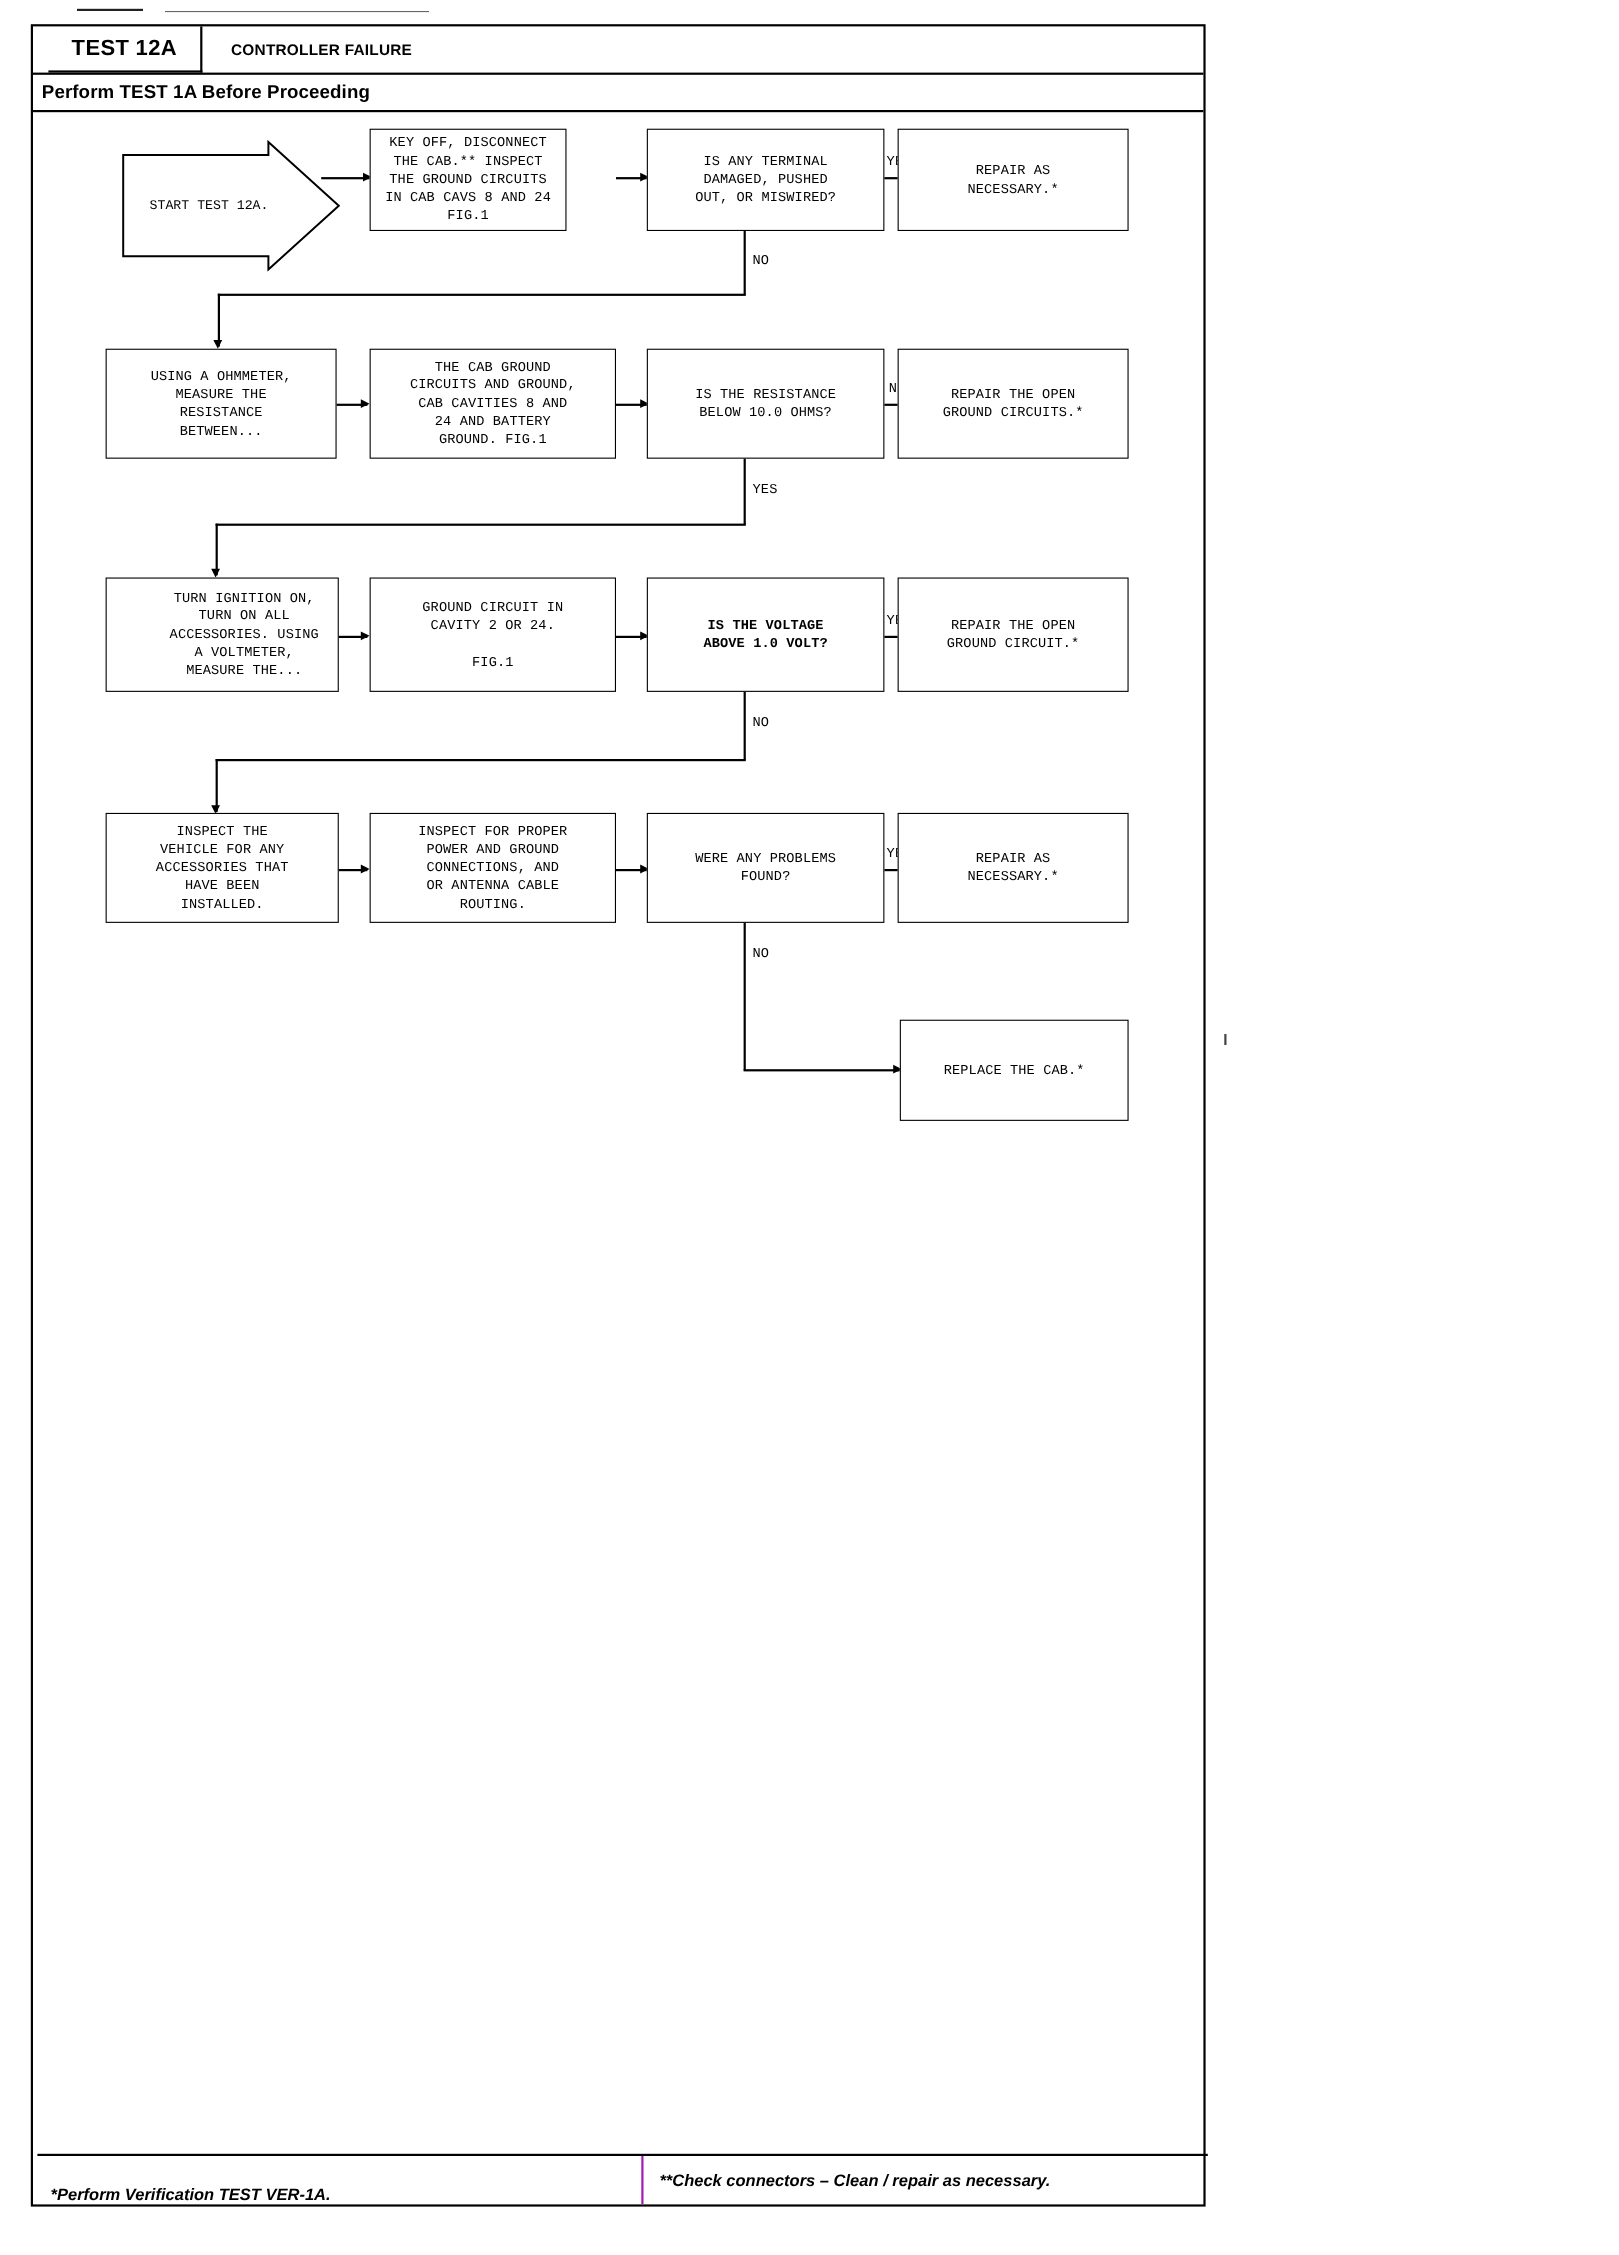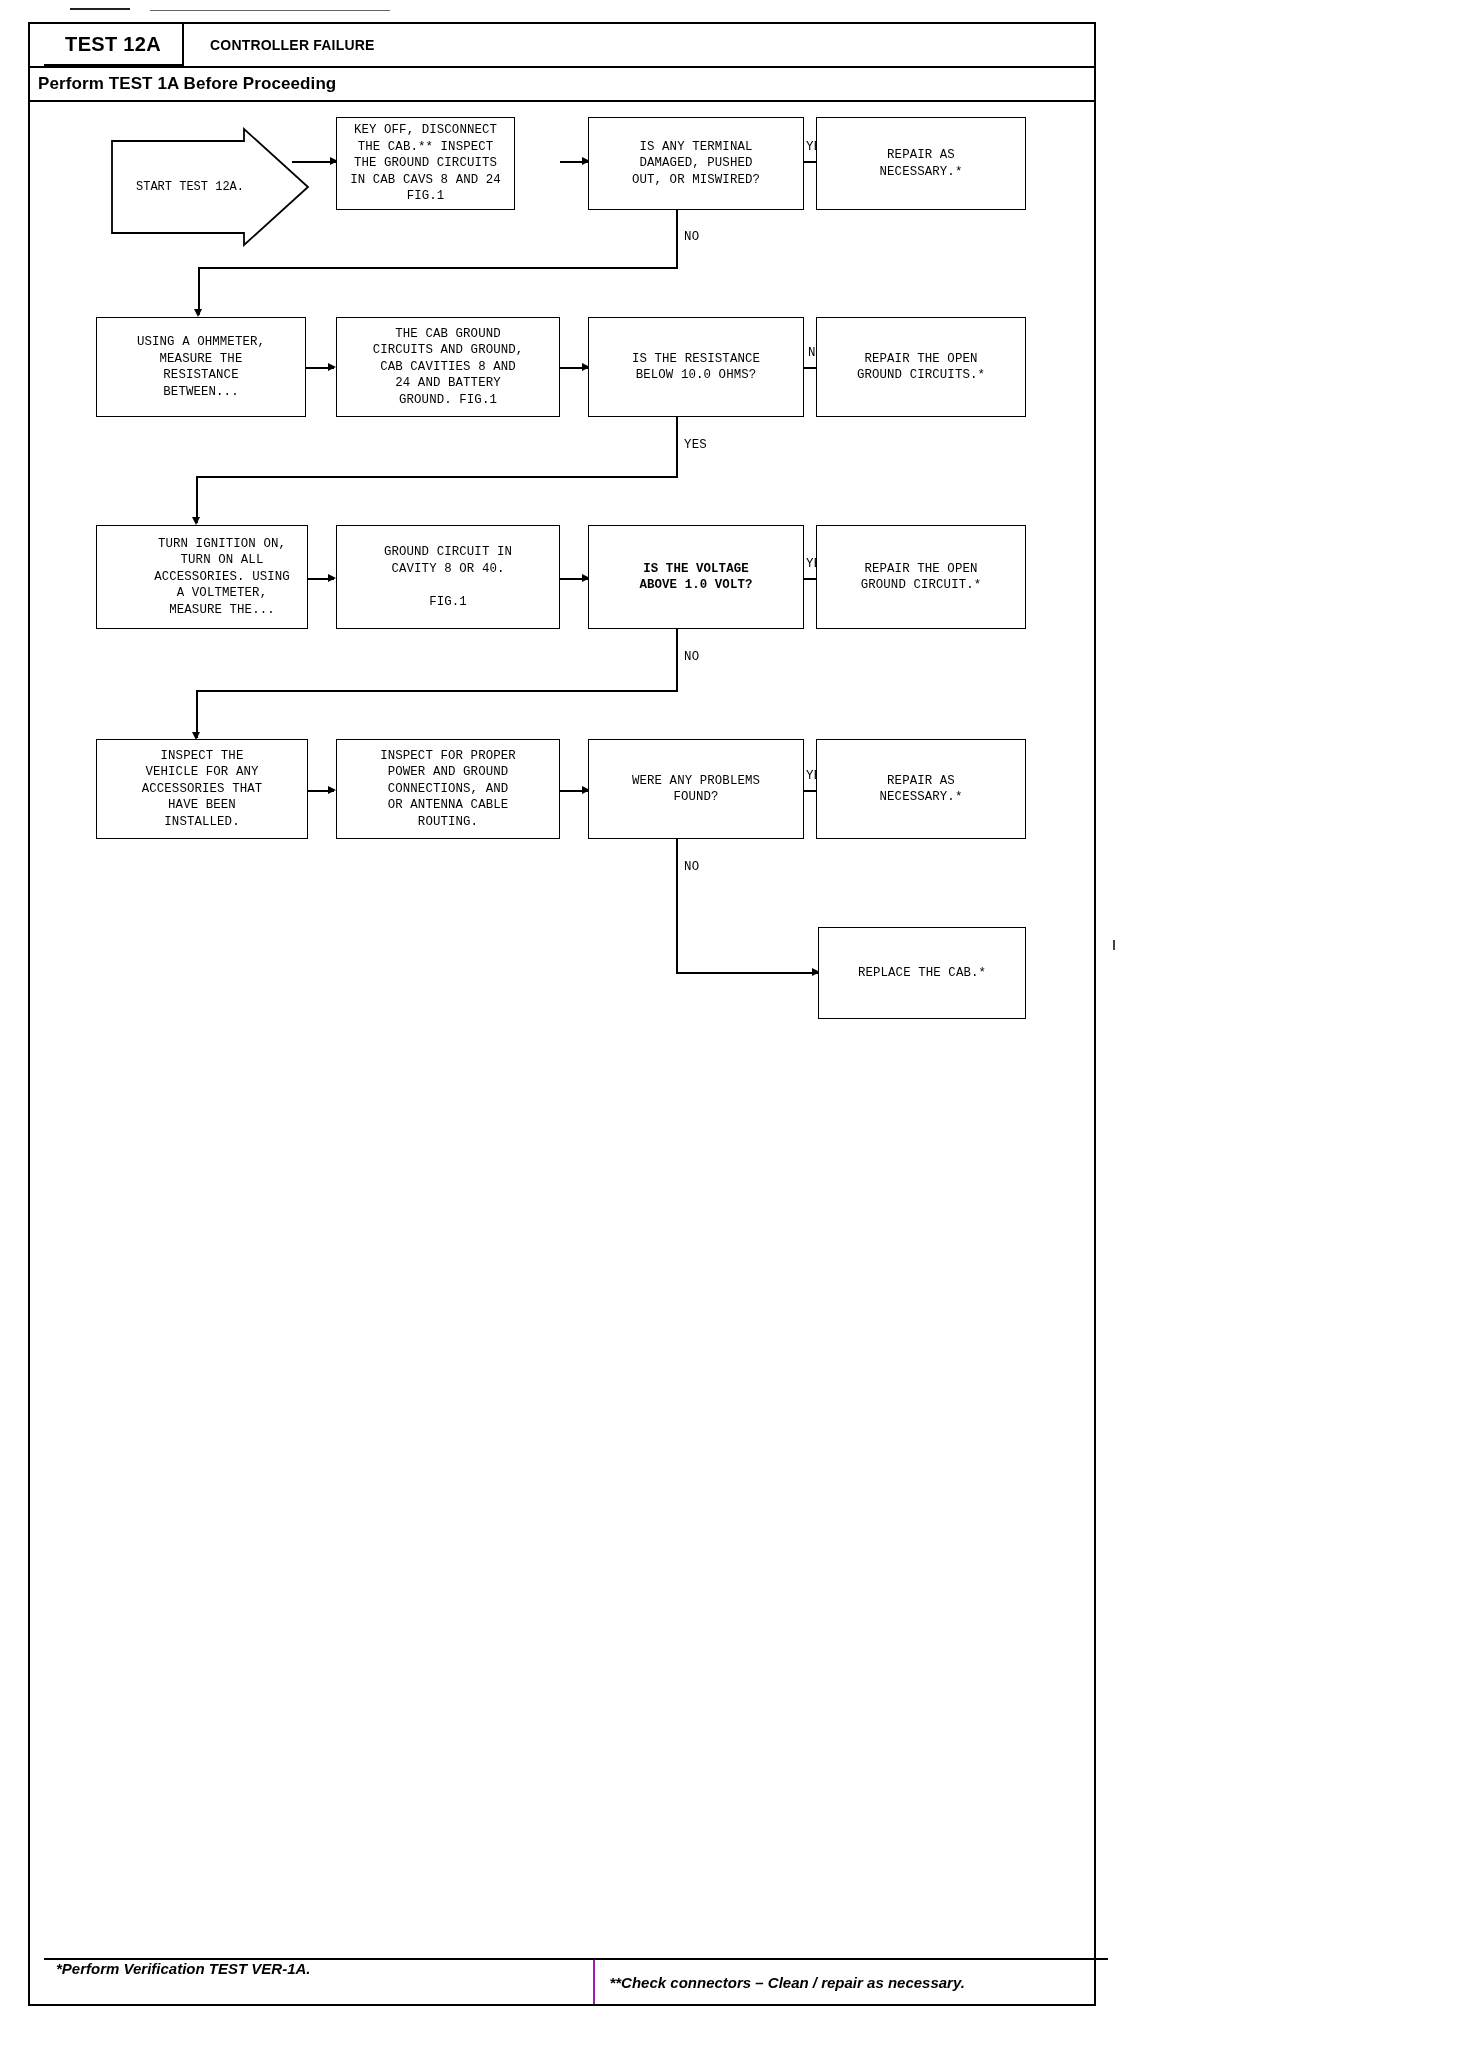--- a/index.html
+++ b/index.html
@@ -34,21 +34,21 @@
   .ln{position:absolute;background:#000;}
   .lnh{height:1.6px;}
   .lnv{width:1.6px;}
   .arw{position:absolute;width:0;height:0;}
   .arw-r{border-top:4.5px solid transparent;border-bottom:4.5px solid transparent;border-left:8px solid #000;}
   .arw-d{border-left:4.5px solid transparent;border-right:4.5px solid transparent;border-top:8px solid #000;}
 
   .elbl{position:absolute;font-family:"Liberation Mono",monospace;font-size:12.4px;letter-spacing:.2px;}
 
   
-  .ftr{position:absolute;left:14px;bottom:0;width:100%;height:46px;border-top:2px solid #000;box-sizing:border-box;display:flex;align-items:flex-start;gap:35px;}
+  .ftr{position:absolute;left:4px;bottom:0;width:100%;height:46px;border-top:2px solid #000;box-sizing:border-box;display:flex;align-items:flex-end;gap:35px;}
   .ftr-l{width:50%;padding-left:12px;box-sizing:border-box;font-size:15px;font-weight:bold;font-style:italic;}
   .ftr-r{width:50%;padding-left:14px;box-sizing:border-box;border-left:2px solid #a21caf;height:100%;display:flex;align-items:center;font-size:15px;font-weight:bold;font-style:italic;}
 
   .edge-tick{position:absolute;background:#000;}
 </style>
 </head>
 <body>
 
 <div class="page">
 
@@ -153,21 +153,21 @@
 ACCESSORIES. USING
 A VOLTMETER,
 MEASURE THE...</span>
     </div>
 
     <div class="ln lnh" style="left:278px;top:476px;width:26px;"></div>
     <div class="arw arw-r" style="left:298px;top:472px;"></div>
 
     <div class="node" style="left:306px;top:423px;width:224px;height:104px;">
       <span>GROUND CIRCUIT IN
-CAVITY 8 OR 40.
+CAVITY 2 OR 24.
 
 FIG.1</span>
     </div>
 
     <div class="ln lnh" style="left:530px;top:476px;width:28px;"></div>
     <div class="arw arw-r" style="left:552px;top:472px;"></div>
 
     <div class="node" style="left:558px;top:423px;width:216px;height:104px;font-weight:bold;">
       <span>IS THE VOLTAGE
 ABOVE 1.0 VOLT?</span>

